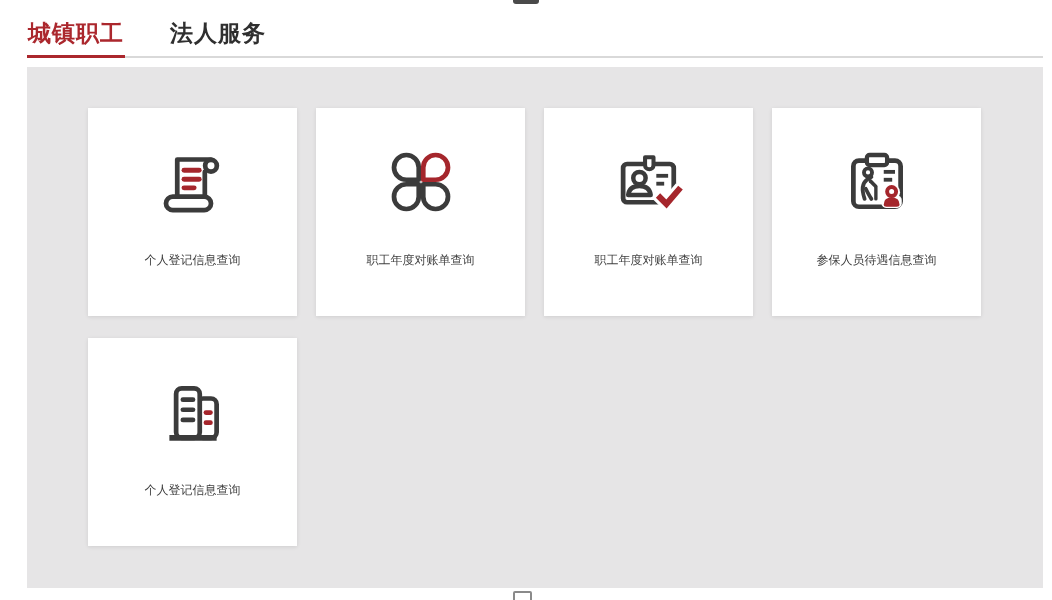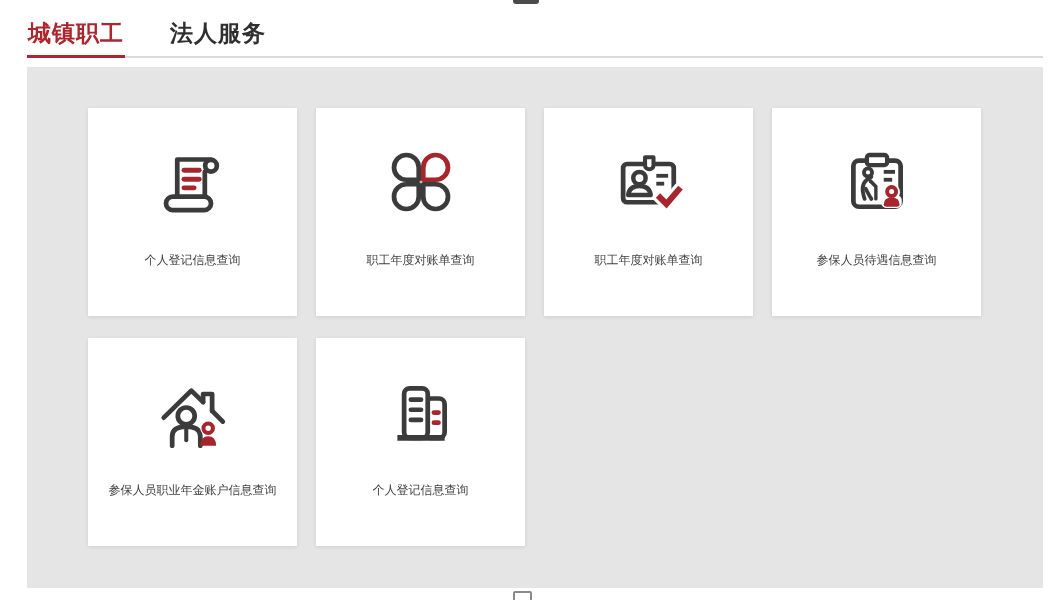--- a/index.html
+++ b/index.html
@@ -153,36 +153,20 @@
           <path d="M38 30 H45.5" stroke="#3b3b3b" stroke-width="3.4"></path>
           <circle cx="45" cy="41" r="7.5" fill="#fff"></circle>
           <rect x="36" y="44" width="18" height="11" rx="4" fill="#fff"></rect>
           <circle cx="45" cy="40.5" r="4" stroke="#a5262c" stroke-width="3.5"></circle>
           <path d="M38 52 Q38 45.8 45 45.8 Q52 45.8 52 52 Q52 54 49.5 54 H40.5 Q38 54 38 52 Z" fill="#a5262c"></path>
         </svg>
       </div>
       <div class="caption">参保人员待遇信息查询</div>
     </div>
 
-    <div class="card">
-      <div class="icon-wrap">
-        <svg width="72" height="72" viewBox="0 0 64 64" fill="none">
-          <path d="M6 37 L30.5 13 L41 23.2" stroke="#3b3b3b" stroke-width="4.2" stroke-linecap="round" stroke-linejoin="round"></path>
-          <path d="M41 23.2 V16 H49 V31" stroke="#3b3b3b" stroke-width="4.2" stroke-linecap="round" stroke-linejoin="round"></path>
-          <path d="M49 31 L58.5 40.5" stroke="#3b3b3b" stroke-width="4.2" stroke-linecap="round"></path>
-          <circle cx="26" cy="35.5" r="7.5" stroke="#3b3b3b" stroke-width="4.2"></circle>
-          <path d="M13.5 62 V53.5 Q13.5 45 26 45 Q38.5 45 38.5 53.5 V62" stroke="#3b3b3b" stroke-width="4.2" stroke-linecap="round"></path>
-          <path d="M26 47 V57" stroke="#3b3b3b" stroke-width="3.6" stroke-linecap="round"></path>
-          <circle cx="45.5" cy="46.5" r="7" fill="#fff"></circle>
-          <circle cx="45.5" cy="46.5" r="4.2" stroke="#a5262c" stroke-width="3.6"></circle>
-          <path d="M38.5 62 Q38.5 53.5 45.5 53.5 Q52.5 53.5 52.5 62 Z" fill="#a5262c"></path>
-        </svg>
-      </div>
-      <div class="caption">参保人员职业年金账户信息查询</div>
-    </div>
 
     <div class="card">
       <div class="icon-wrap">
         <svg width="72" height="72" viewBox="0 0 64 64" fill="none">
           <rect x="36" y="20" width="17" height="35" rx="5" fill="#fff" stroke="#3b3b3b" stroke-width="4.2"></rect>
           <rect x="17" y="11" width="21" height="44" rx="5" fill="#fff" stroke="#3b3b3b" stroke-width="4.2"></rect>
           <path d="M23 21 H32" stroke="#3b3b3b" stroke-width="4.2" stroke-linecap="round"></path>
           <path d="M23 30 H32" stroke="#3b3b3b" stroke-width="4.2" stroke-linecap="round"></path>
           <path d="M23 39 H32" stroke="#3b3b3b" stroke-width="4.2" stroke-linecap="round"></path>
           <path d="M43.5 32.5 H47.5" stroke="#a5262c" stroke-width="4.2" stroke-linecap="round"></path>

